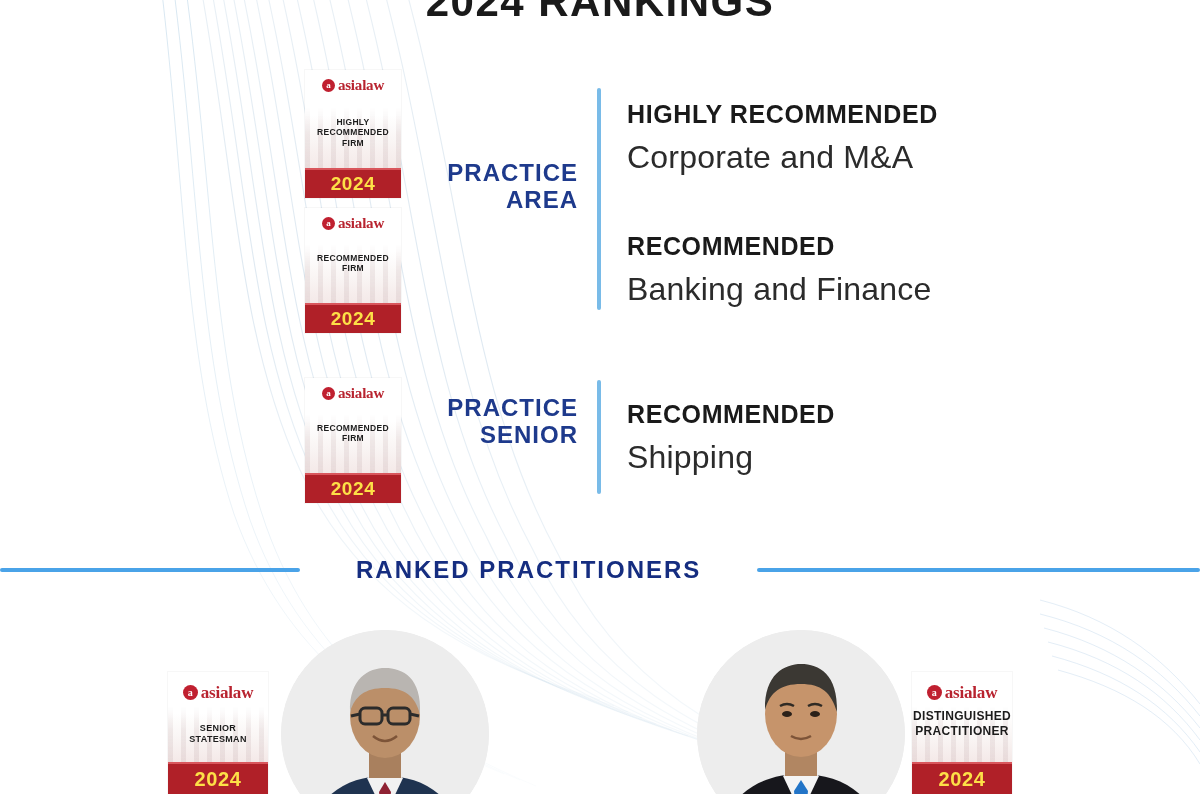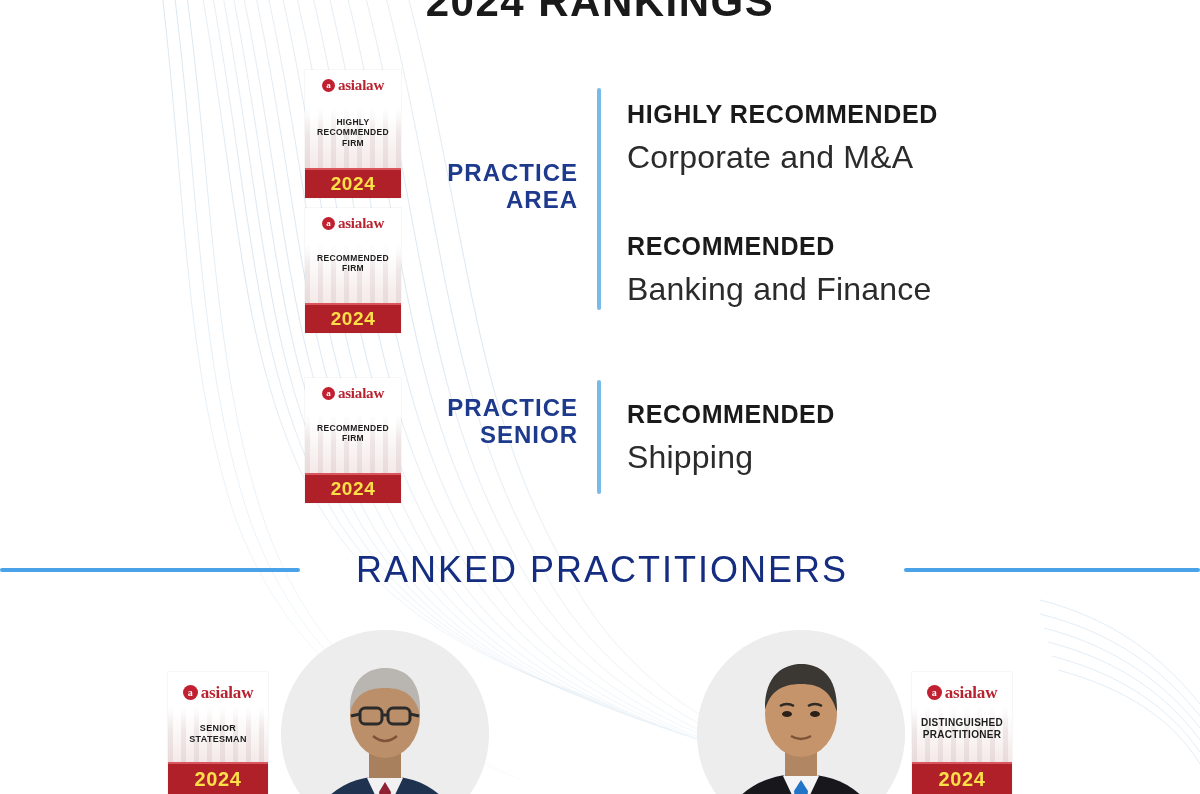--- a/index.html
+++ b/index.html
@@ -91,21 +91,21 @@
 
   
   #badge-senior { left:168px; top:672px; width:100px; height:122px; }
   #badge-senior .badge-year { height:32px; font-size:20px; }
   #badge-senior .logo-row { margin-top:12px; }
   #badge-senior .badge-label { margin-top:22px; font-size:9px; }
 
   #badge-distinguished { left:912px; top:672px; width:100px; height:122px; }
   #badge-distinguished .badge-year { height:32px; font-size:20px; }
   #badge-distinguished .logo-row { margin-top:12px; }
-  #badge-distinguished .badge-label { margin-top:16px; font-size:10px; }
+  #badge-distinguished .badge-label { margin-top:8px; font-size:12px; }
 
   #badge-senior .logo-mark, #badge-distinguished .logo-mark { width:15px; height:15px; font-size:10px; }
   #badge-senior .logo-word, #badge-distinguished .logo-word { font-size:17px; }
 
   
   .cat-label {
     position:absolute; z-index:5;
     text-align:right;
     font-size:24px; font-weight:700; letter-spacing:1px;
     color:#1e3a8c; line-height:1.12;
@@ -141,21 +141,21 @@
   #section-header {
     position:absolute; left:0; top:545px; width:1200px; height:50px;
     display:flex; align-items:center; z-index:5;
   }
   .rule {
     height:4px; background:#4aa3e8; border-radius:2px;
   }
   #rule-left  { width:300px; margin-left:0px; }
   #rule-right { flex:1; margin-right:0px; }
   #section-title {
-    font-size:36px; font-weight:400; letter-spacing:2px;
+    font-size:24px; font-weight:700; letter-spacing:2px;
     color:#152d80; white-space:nowrap;
     padding:0 56px;
   }
 
   
   .portrait {
     position:absolute; z-index:4;
     border-radius:50%;
     background:#ececec;
     overflow:hidden;

